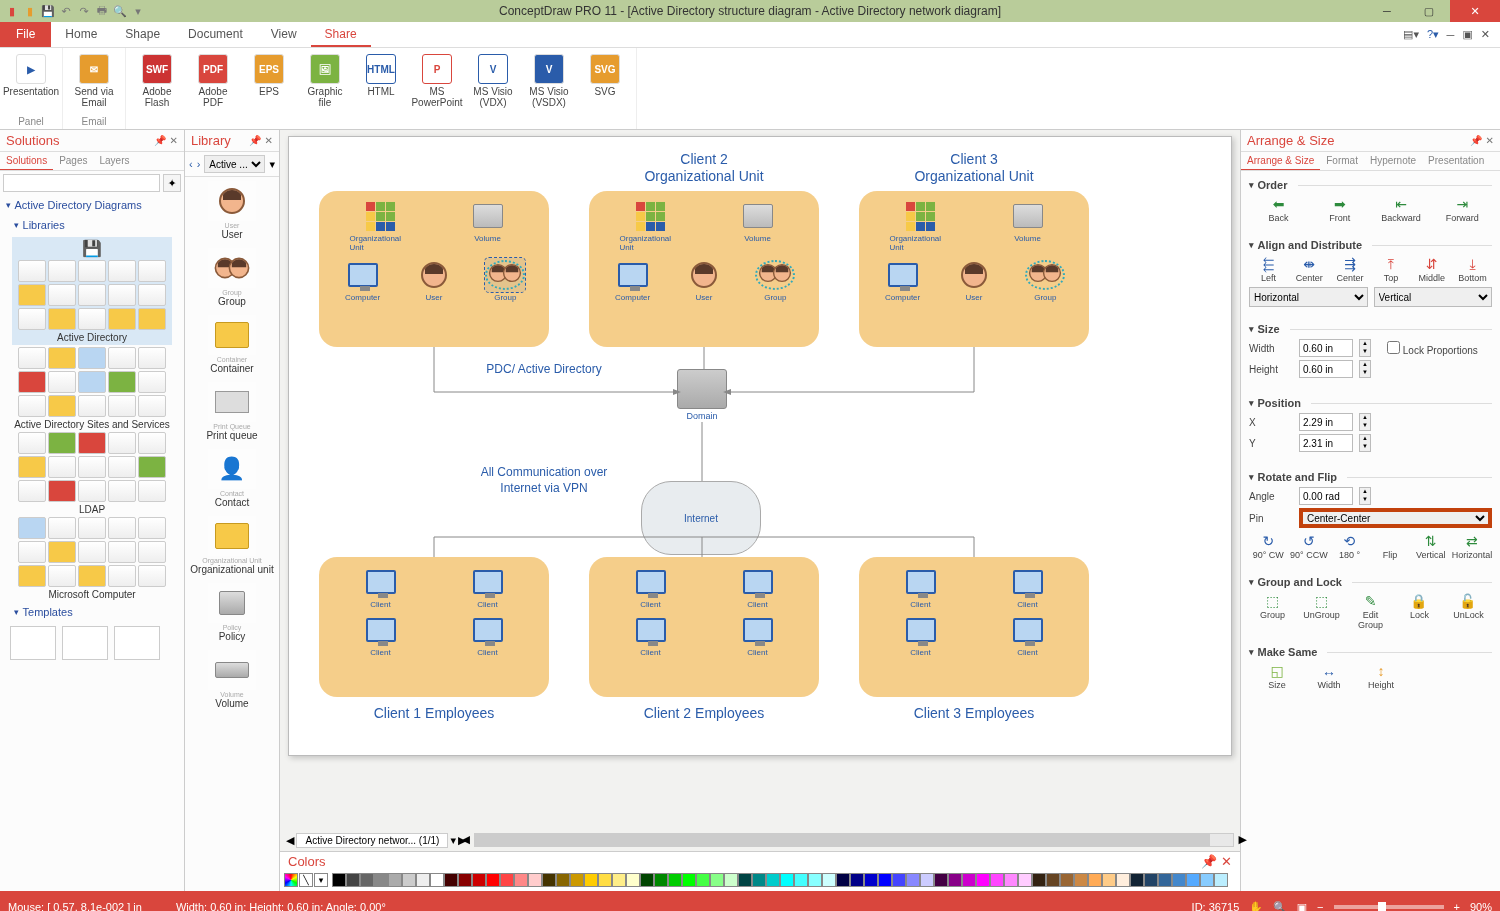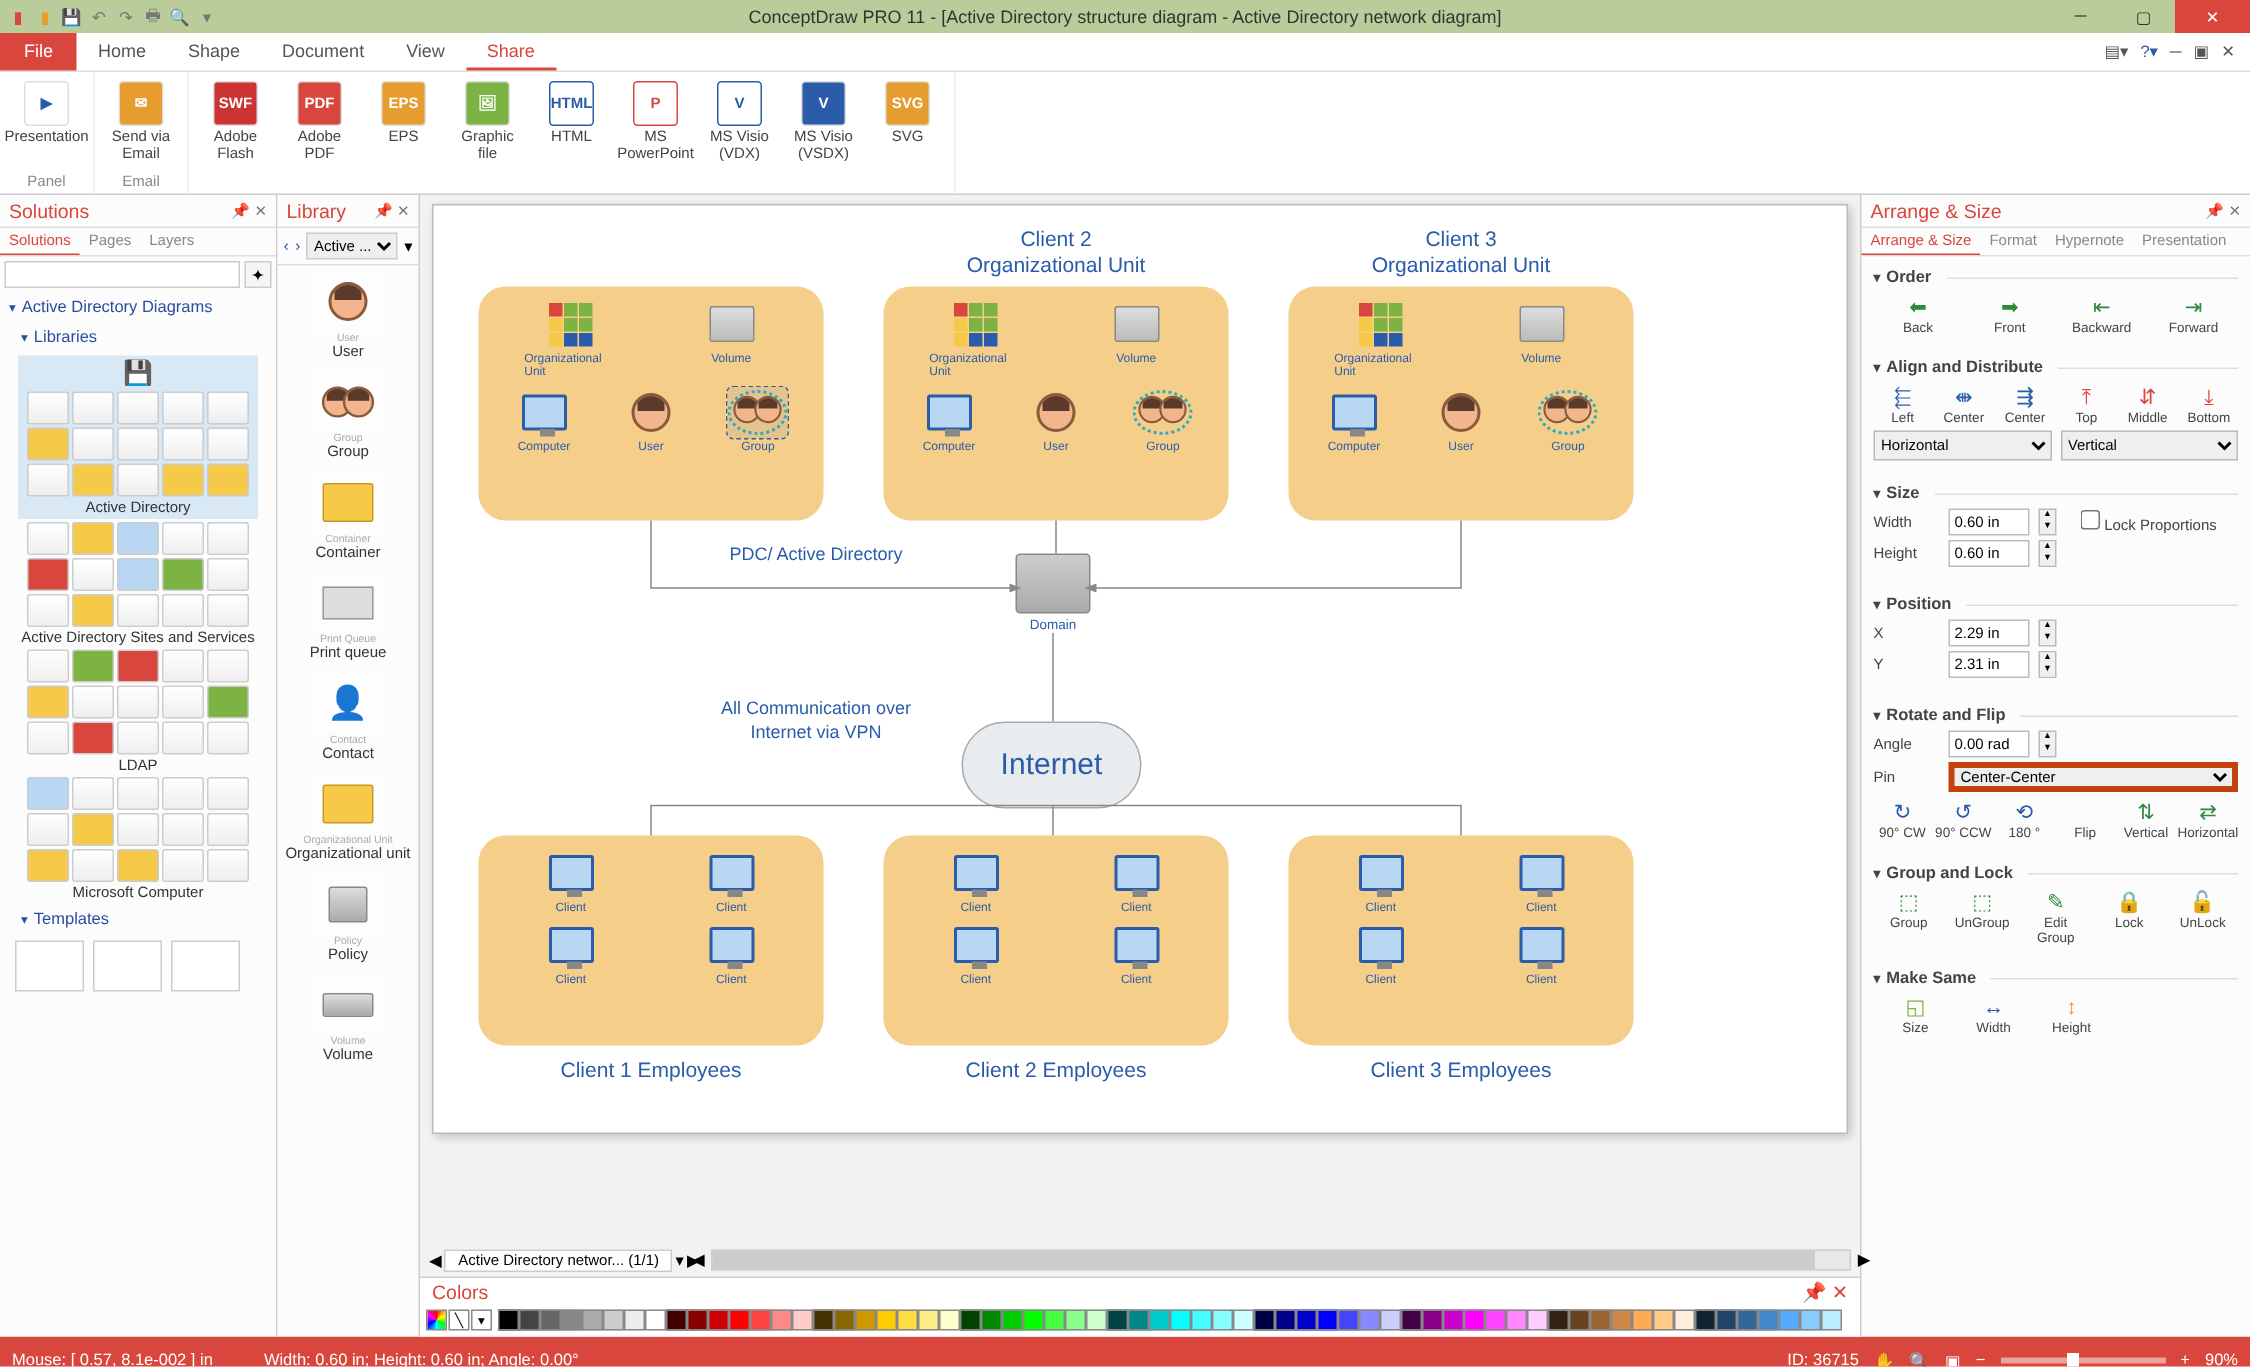--- a/index.html
+++ b/index.html
@@ -64,21 +64,21 @@
 
 .canvas-wrap { flex: 1; display: flex; flex-direction: column; background: #f2f2f0; }
 .canvas-scroll { flex: 1; overflow: hidden; display: flex; padding: 6px 8px 0 8px; }
 .page { background: #fff; border: 1px solid #bbb; box-shadow: 2px 2px 6px rgba(0,0,0,.2); width: 100%; height: 620px; position: relative; }
 .org-title { color: #2a5caa; font-size: 14px; text-align: center; line-height: 1.2; font-family: "Segoe UI", sans-serif; }
 .org-box { position: absolute; background: #f5ce8a; border-radius: 18px; padding: 8px; }
 .org-box .obrow { display: flex; justify-content: space-around; }
 .shape { display:flex; flex-direction:column; align-items:center; width:62px; }
 .shape .sicon { width: 40px; height: 34px; display:flex; align-items:center; justify-content:center; font-size: 22px;}
 .shape .slabel { font-size: 8px; color: #2a5caa; margin-top: 1px; }
-.cloud { position: absolute; width: 120px; height: 58px; background: #e8ecef; border: 1px solid #aaa; border-radius: 30px; display:flex; align-items:center; justify-content:center; color:#2a5caa; font-size:20px;}
+.cloud { position: absolute; width: 120px; height: 74px; background: #e8ecef; border: 1px solid #aaa; border-radius: 30px; display:flex; align-items:center; justify-content:center; color:#2a5caa; font-size:10px;}
 .domain-srv { position:absolute; display:flex; flex-direction:column; align-items:center;}
 .domain-srv .dico { width:50px; height:40px; background:linear-gradient(#ccc,#aaa); border:1px solid #888; border-radius:3px;}
 .conn-label { position:absolute; color:#2a5caa; font-size:12px; text-align:center; line-height:1.3;}
 .page-tabs { height: 22px; display: flex; align-items: center; gap: 2px; padding: 0 6px; background:#f2f2f0;}
 .page-tabs .ptab { background:#fff; border:1px solid #ccc; padding:1px 8px; font-size:10px;}
 .page-tabs .hscroll { flex:1; height:14px; background:#e8e8e8; border:1px solid #ccc; margin-left:6px; position:relative;}
 .page-tabs .hscroll .thumb { position:absolute; left:0; top:0; bottom:0; width:97%; background:#ccc;}
 
 
 .colors-panel { border-top:1px solid #ccc; background:#fff; }

